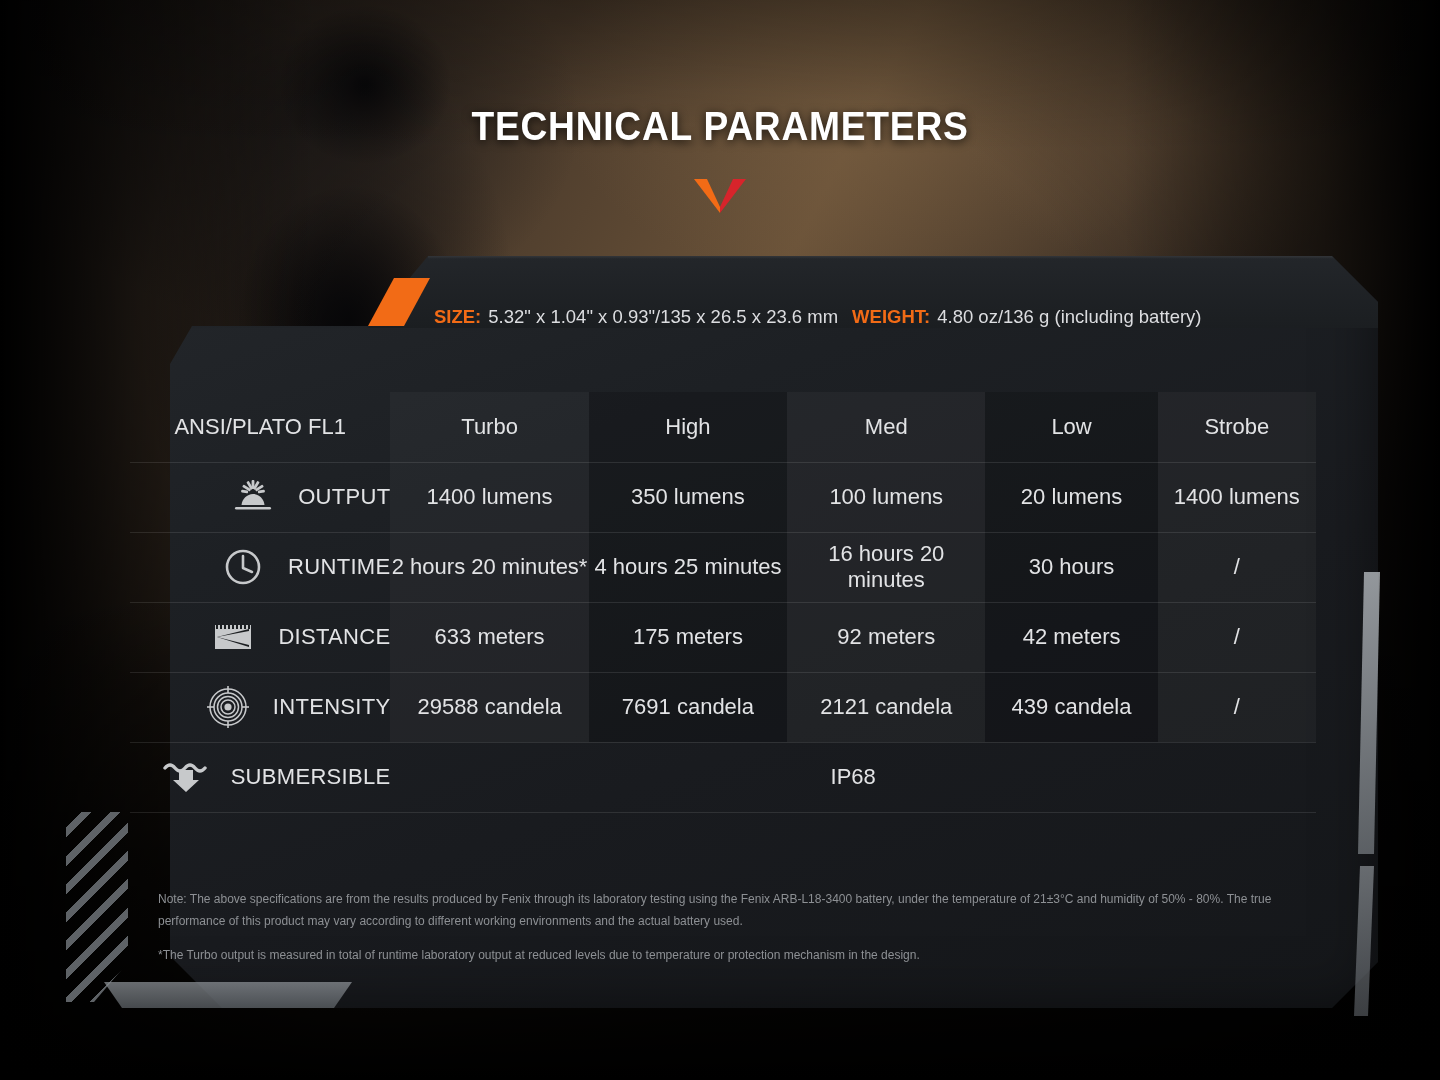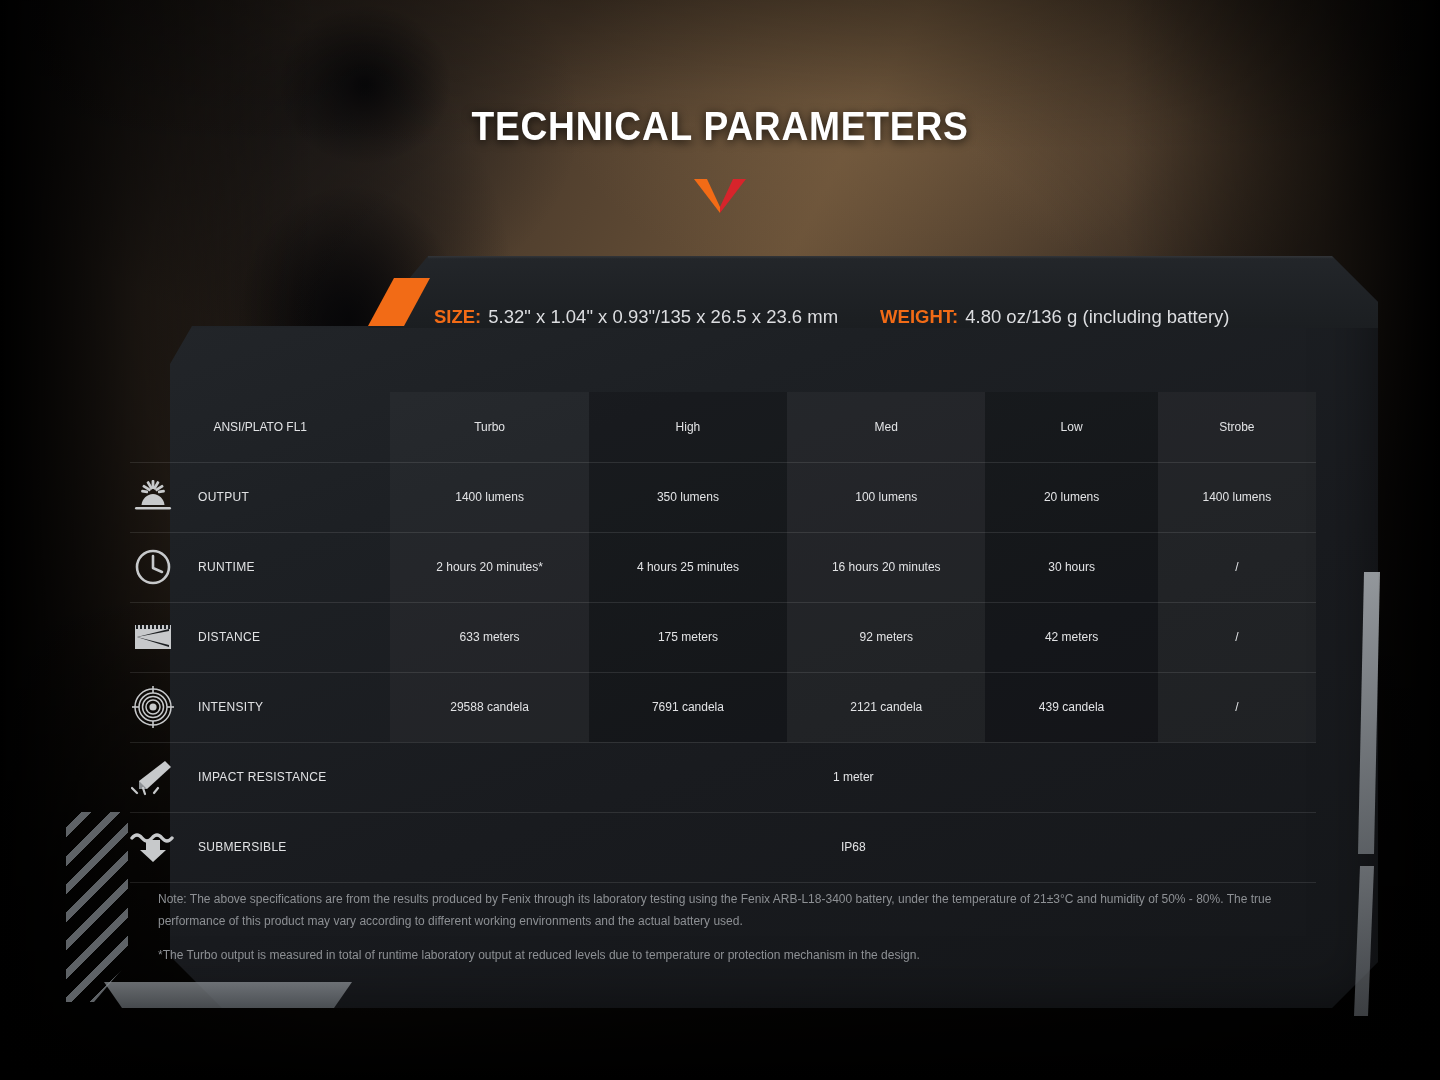--- a/index.html
+++ b/index.html
@@ -123,21 +123,21 @@
   #right-bar-bottom{
     position:absolute; left:1354px; top:866px; width:20px; height:150px;
     background:linear-gradient(180deg,#8c9196,#55595e);
     clip-path:polygon(6px 0, 20px 0, 14px 150px, 0 150px);
     opacity:.7; z-index:1;
   }
 
   
   #size-weight{
     position:absolute; left:434px; top:306px;
-    display:flex; align-items:center; gap:42px;
+    display:flex; align-items:center; gap:14px;
     font-size:18.5px; color:#d9dadc; z-index:5; white-space:nowrap;
   }
   .sw-group{ display:flex; align-items:baseline; gap:7px; }
   .sw-label{ color:#F26B16; font-weight:bold; }
   .sw-value{ color:#dcdde0; }
 
   
   #spec-table{
     position:absolute; left:130px; top:392px; width:1186px;
     z-index:5;
@@ -145,35 +145,35 @@
     table-layout:fixed;
   }
   #spec-table col.c-label{ width:260px; }
   #spec-table col.c-mode { width:198px; }
   #spec-table col.c-mode-narrow { width:172px; }
   #spec-table col.c-mode-last{ width:158px; }
 
   #spec-table th, #spec-table td{
     padding:0; text-align:center; vertical-align:middle;
     border-bottom:1px solid rgba(255,255,255,.10);
-    font-size:12px; color:#e2e3e5; font-weight:normal;
+    font-size:22px; color:#e2e3e5; font-weight:normal;
     height:70px;
   }
   .head-row th{ height:62px; color:#F26B16; font-weight:bold; font-size:18.5px; border-bottom:1px solid rgba(255,255,255,.13); }
   .head-row th.label-head{ color:#F26B16; text-align:left; padding-left:20px; font-size:19px; }
 
   
   .tint-a{ background:rgba(255,255,255,.035); }
   .tint-b{ background:rgba(0,0,0,.16); }
 
   .row-label{
     text-align:left; color:#b9bbbe; font-size:19px; letter-spacing:.3px;
     padding-left:18px;
   }
-  .label-cell-inner{ display:flex; align-items:center; gap:22px; }
+  .label-cell-inner{ display:flex; align-items:center; gap:22px;justify-content:flex-end; }
   .row-icon{ width:46px; height:46px; flex:0 0 46px; display:flex; align-items:center; justify-content:center; }
   .full-span{ text-align:center; color:#e2e3e5; }
   .span-row td{ height:72px; }
   .no-border td, .no-border th{ border-bottom:none; }
 
   
   #note-block{
     position:absolute; left:158px; top:888px; width:1140px; z-index:5;
     color:#8d9094; font-size:12px; line-height:22px;
   }
@@ -343,39 +343,20 @@
           <span>INTENSITY</span>
         </div>
       </td>
       <td class="tint-a">29588 candela</td>
       <td class="tint-b">7691 candela</td>
       <td class="tint-a">2121 candela</td>
       <td class="tint-b">439 candela</td>
       <td class="tint-a">/</td>
     </tr>
 
-    <tr class="span-row">
-      <td class="row-label">
-        <div class="label-cell-inner">
-          <span class="row-icon">
-            <svg width="44" height="40" viewBox="0 0 44 40">
-              <polygon points="34,4 40,10 16,32 8,32 8,24" fill="#c7c9cb"></polygon>
-              <polygon points="8,24 16,32 8,32" fill="#8d9094"></polygon>
-              <g stroke="#c7c9cb" stroke-width="2.2" stroke-linecap="round">
-                <line x1="6" y1="36" x2="1" y2="31"></line>
-                <line x1="14" y1="37" x2="12" y2="31"></line>
-                <line x1="23" y1="36" x2="27" y2="31"></line>
-              </g>
-            </svg>
-          </span>
-          <span>IMPACT RESISTANCE</span>
-        </div>
-      </td>
-      <td class="full-span" colspan="5">1 meter</td>
-    </tr>
 
     <tr class="span-row no-border">
       <td class="row-label">
         <div class="label-cell-inner">
           <span class="row-icon">
             <svg width="46" height="34" viewBox="0 0 46 34">
               <path d="M2 8 Q7 2 12 8 T22 8 T32 8 T42 8" fill="none" stroke="#c7c9cb" stroke-width="3.4" stroke-linecap="round"></path>
               <polygon points="16,10 30,10 30,20 36,20 23,32 10,20 16,20" fill="#c7c9cb"></polygon>
             </svg>
           </span>

